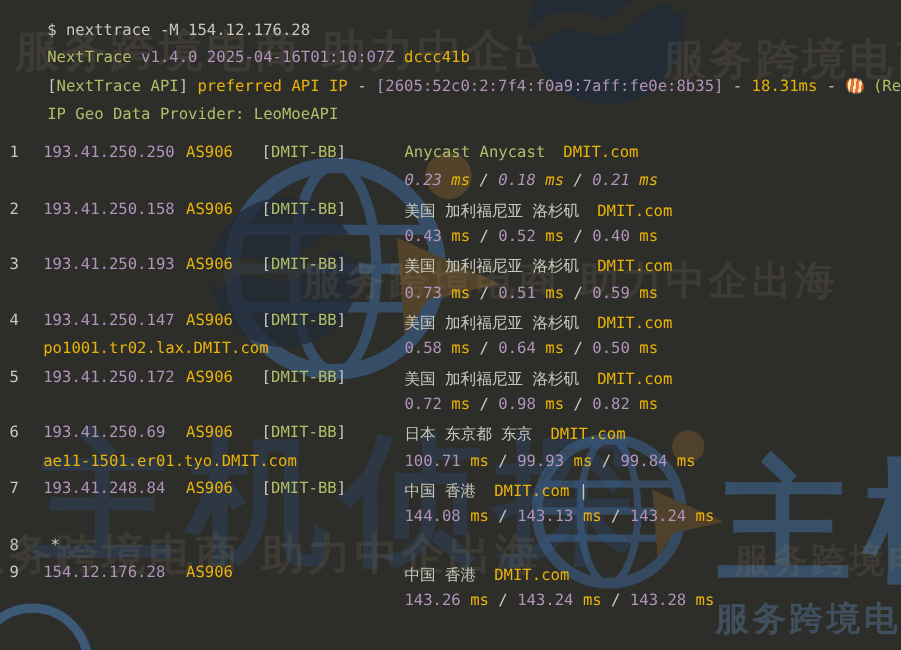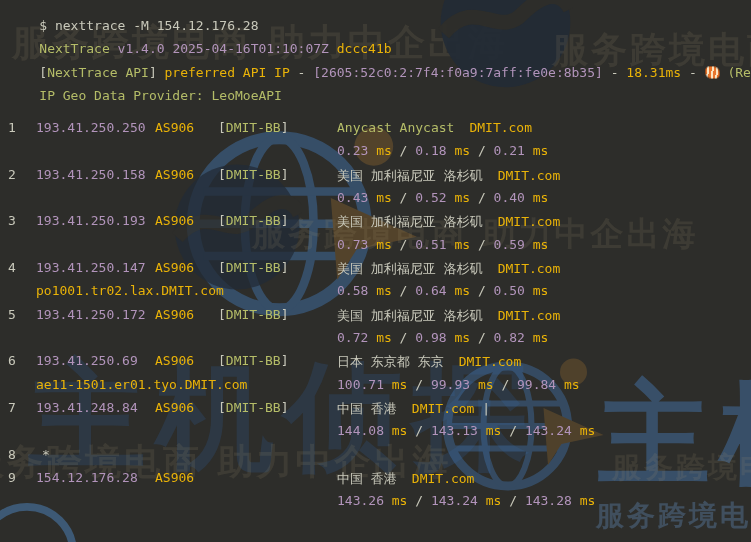--- a/index.html
+++ b/index.html
@@ -103,21 +103,21 @@
     <span class="w">[</span><span class="g">NextTrace API</span><span class="w">] </span><span class="c">preferred API IP</span><span class="w"> - </span><span class="p">[2605:52c0:2:7f4:f0a9:7aff:fe0e:8b35]</span><span class="w"> - </span><span class="c">18.31ms</span><span class="w"> - </span><span class="fish"></span><span class="g"> (Relay)</span>
   </div>
 
   <div class="line" style="top:73px">
     <span class="g">IP Geo Data Provider: LeoMoeAPI</span>
   </div>
 
 
   <div id="hops">
       <div class="line" style="top: 119.8px;"><span class="abs" style="left: 0px;"><span class="w">1</span></span><span class="abs" style="left: 28px;"><span class="p">193.41.250.250</span></span><span class="abs" style="left: 147px;"><span class="c">AS906</span></span><span class="abs" style="left: 210px;"><span class="w">[</span><span class="g">DMIT-BB</span><span class="w">]</span></span><span class="abs" style="left: 329px;"><span class="g">Anycast Anycast</span><span class="c" style="margin-left: 15px;">DMIT.com</span></span></div>
-      <div class="line" style="top: 143.1px;"><span class="abs" style="left: 329px;"><span class="p">0.23</span><span class="c"> ms</span><span class="w"> / </span><span class="p">0.18</span><span class="c"> ms</span><span class="w"> / </span><span class="p">0.21</span><span class="c"> ms</span></span></div>
+      <div class="line" style="top: 143.1px;"><span class="abs" style="left: 329px; font-style: italic;"><span class="p">0.23</span><span class="c"> ms</span><span class="w"> / </span><span class="p">0.18</span><span class="c"> ms</span><span class="w"> / </span><span class="p">0.21</span><span class="c"> ms</span></span></div>
       <div class="line" style="top: 166.5px;"><span class="abs" style="left: 0px;"><span class="w">2</span></span><span class="abs" style="left: 28px;"><span class="p">193.41.250.158</span></span><span class="abs" style="left: 147px;"><span class="c">AS906</span></span><span class="abs" style="left: 210px;"><span class="w">[</span><span class="g">DMIT-BB</span><span class="w">]</span></span><span class="abs" style="left: 329px;"><span class="w">美国 加利福尼亚 洛杉矶</span><span class="c" style="margin-left: 15px;">DMIT.com</span></span></div>
       <div class="line" style="top: 189.8px;"><span class="abs" style="left: 329px;"><span class="p">0.43</span><span class="c"> ms</span><span class="w"> / </span><span class="p">0.52</span><span class="c"> ms</span><span class="w"> / </span><span class="p">0.40</span><span class="c"> ms</span></span></div>
       <div class="line" style="top: 213.2px;"><span class="abs" style="left: 0px;"><span class="w">3</span></span><span class="abs" style="left: 28px;"><span class="p">193.41.250.193</span></span><span class="abs" style="left: 147px;"><span class="c">AS906</span></span><span class="abs" style="left: 210px;"><span class="w">[</span><span class="g">DMIT-BB</span><span class="w">]</span></span><span class="abs" style="left: 329px;"><span class="w">美国 加利福尼亚 洛杉矶</span><span class="c" style="margin-left: 15px;">DMIT.com</span></span></div>
       <div class="line" style="top: 236.5px;"><span class="abs" style="left: 329px;"><span class="p">0.73</span><span class="c"> ms</span><span class="w"> / </span><span class="p">0.51</span><span class="c"> ms</span><span class="w"> / </span><span class="p">0.59</span><span class="c"> ms</span></span></div>
       <div class="line" style="top: 259.9px;"><span class="abs" style="left: 0px;"><span class="w">4</span></span><span class="abs" style="left: 28px;"><span class="p">193.41.250.147</span></span><span class="abs" style="left: 147px;"><span class="c">AS906</span></span><span class="abs" style="left: 210px;"><span class="w">[</span><span class="g">DMIT-BB</span><span class="w">]</span></span><span class="abs" style="left: 329px;"><span class="w">美国 加利福尼亚 洛杉矶</span><span class="c" style="margin-left: 15px;">DMIT.com</span></span></div>
       <div class="line" style="top: 283.2px;"><span class="abs" style="left: 28px;"><span class="c">po1001.tr02.lax.DMIT.com</span></span><span class="abs" style="left: 329px;"><span class="p">0.58</span><span class="c"> ms</span><span class="w"> / </span><span class="p">0.64</span><span class="c"> ms</span><span class="w"> / </span><span class="p">0.50</span><span class="c"> ms</span></span></div>
       <div class="line" style="top: 306.6px;"><span class="abs" style="left: 0px;"><span class="w">5</span></span><span class="abs" style="left: 28px;"><span class="p">193.41.250.172</span></span><span class="abs" style="left: 147px;"><span class="c">AS906</span></span><span class="abs" style="left: 210px;"><span class="w">[</span><span class="g">DMIT-BB</span><span class="w">]</span></span><span class="abs" style="left: 329px;"><span class="w">美国 加利福尼亚 洛杉矶</span><span class="c" style="margin-left: 15px;">DMIT.com</span></span></div>
       <div class="line" style="top: 329.9px;"><span class="abs" style="left: 329px;"><span class="p">0.72</span><span class="c"> ms</span><span class="w"> / </span><span class="p">0.98</span><span class="c"> ms</span><span class="w"> / </span><span class="p">0.82</span><span class="c"> ms</span></span></div>
       <div class="line" style="top: 353.3px;"><span class="abs" style="left: 0px;"><span class="w">6</span></span><span class="abs" style="left: 28px;"><span class="p">193.41.250.69</span></span><span class="abs" style="left: 147px;"><span class="c">AS906</span></span><span class="abs" style="left: 210px;"><span class="w">[</span><span class="g">DMIT-BB</span><span class="w">]</span></span><span class="abs" style="left: 329px;"><span class="w">日本 东京都 东京</span><span class="c" style="margin-left: 15px;">DMIT.com</span></span></div>
       <div class="line" style="top: 376.6px;"><span class="abs" style="left: 28px;"><span class="c">ae11-1501.er01.tyo.DMIT.com</span></span><span class="abs" style="left: 329px;"><span class="p">100.71</span><span class="c"> ms</span><span class="w"> / </span><span class="p">99.93</span><span class="c"> ms</span><span class="w"> / </span><span class="p">99.84</span><span class="c"> ms</span></span></div>

